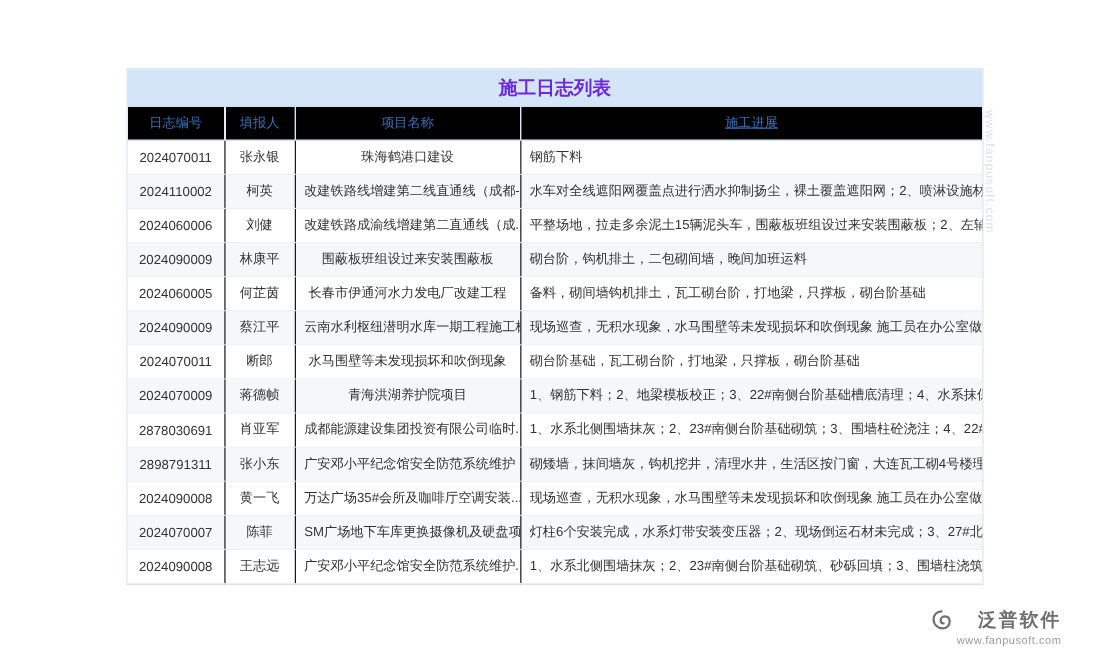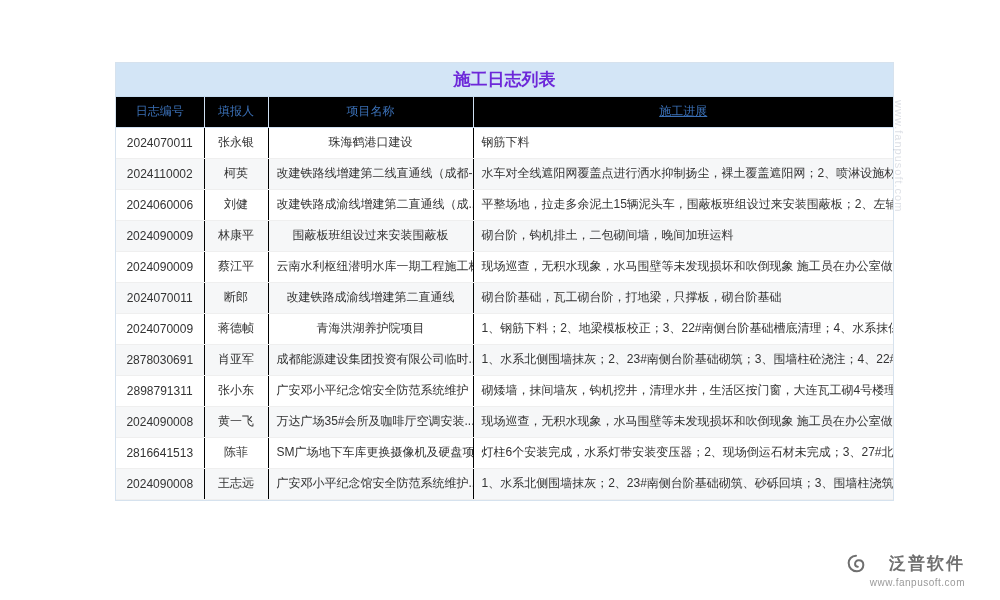--- a/index.html
+++ b/index.html
@@ -142,29 +142,35 @@
           <td class="col-project">改建铁路成渝线增建第二直通线（成...</td>
           <td class="col-progress">平整场地，拉走多余泥土15辆泥头车，围蔽板班组设过来安装围蔽板；2、左辅道...</td>
         </tr>
         <tr>
           <td class="col-id">2024090009</td>
           <td class="col-reporter">林康平</td>
           <td class="col-project">围蔽板班组设过来安装围蔽板</td>
           <td class="col-progress">砌台阶，钩机排土，二包砌间墙，晚间加班运料</td>
         </tr>
         <tr>
+          <td class="col-id">2024060005</td>
+          <td class="col-reporter">何芷茵</td>
+          <td class="col-project">长春市伊通河水力发电厂改建工程</td>
+          <td class="col-progress">备料，砌间墙钩机排土，瓦工砌台阶，打地梁，只撑板，砌台阶基础</td>
+        </tr>
+        <tr>
           <td class="col-id">2024090009</td>
           <td class="col-reporter">蔡江平</td>
           <td class="col-project">云南水利枢纽潜明水库一期工程施工标</td>
           <td class="col-progress">现场巡查，无积水现象，水马围壁等未发现损坏和吹倒现象 施工员在办公室做内...</td>
         </tr>
         <tr>
           <td class="col-id">2024070011</td>
           <td class="col-reporter">断郎</td>
-          <td class="col-project">改建铁路成渝线增建第二直通线</td>
+          <td class="col-project">水马围壁等未发现损坏和吹倒现象</td>
           <td class="col-progress">砌台阶基础，瓦工砌台阶，打地梁，只撑板，砌台阶基础</td>
         </tr>
         <tr>
           <td class="col-id">2024070009</td>
           <td class="col-reporter">蒋德帧</td>
           <td class="col-project">青海洪湖养护院项目</td>
           <td class="col-progress">1、钢筋下料；2、地梁模板校正；3、22#南侧台阶基础槽底清理；4、水系抹保...</td>
         </tr>
         <tr>
           <td class="col-id">2878030691</td>
@@ -178,21 +184,21 @@
           <td class="col-project">广安邓小平纪念馆安全防范系统维护</td>
           <td class="col-progress">砌矮墙，抹间墙灰，钩机挖井，清理水井，生活区按门窗，大连瓦工砌4号楼理石板</td>
         </tr>
         <tr>
           <td class="col-id">2024090008</td>
           <td class="col-reporter">黄一飞</td>
           <td class="col-project">万达广场35#会所及咖啡厅空调安装...</td>
           <td class="col-progress">现场巡查，无积水现象，水马围壁等未发现损坏和吹倒现象 施工员在办公室做内...</td>
         </tr>
         <tr>
-          <td class="col-id">2816641513</td>
+          <td class="col-id">2024070007</td>
           <td class="col-reporter">陈菲</td>
           <td class="col-project">SM广场地下车库更换摄像机及硬盘项目</td>
           <td class="col-progress">灯柱6个安装完成，水系灯带安装变压器；2、现场倒运石材未完成；3、27#北侧...</td>
         </tr>
         <tr>
           <td class="col-id">2024090008</td>
           <td class="col-reporter">王志远</td>
           <td class="col-project">广安邓小平纪念馆安全防范系统维护...</td>
           <td class="col-progress">1、水系北侧围墙抹灰；2、23#南侧台阶基础砌筑、砂砾回填；3、围墙柱浇筑1...</td>
         </tr>

